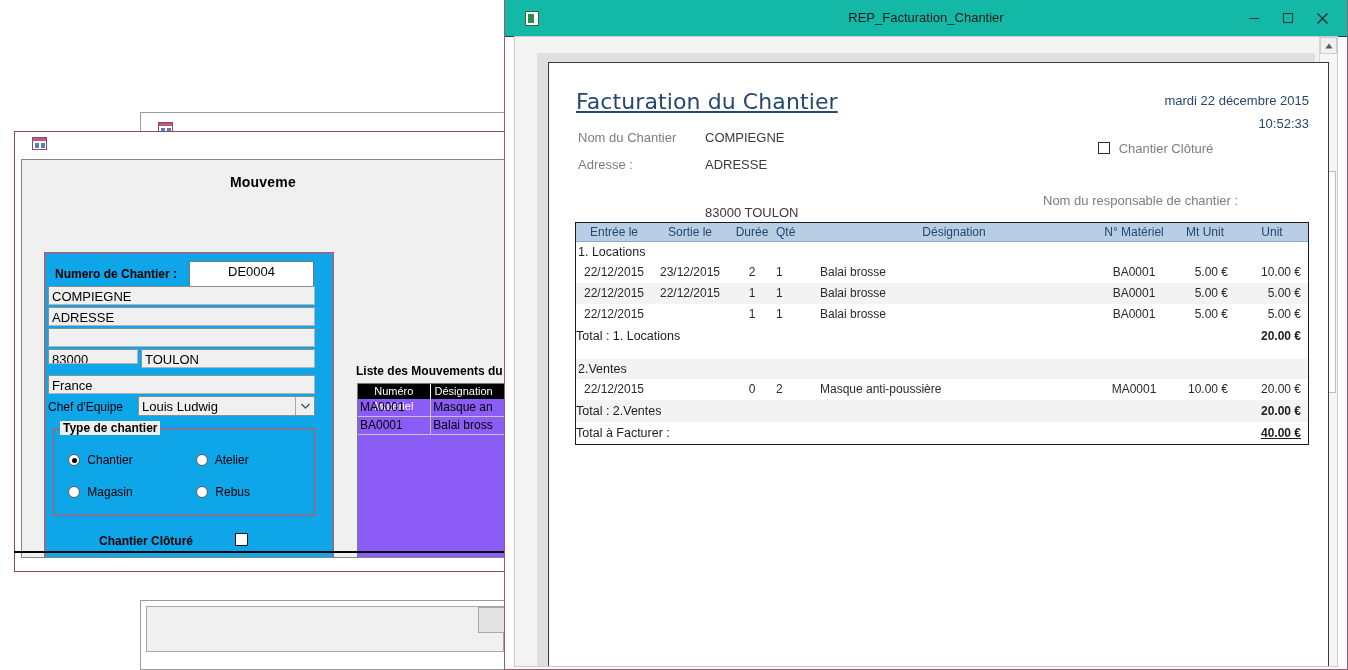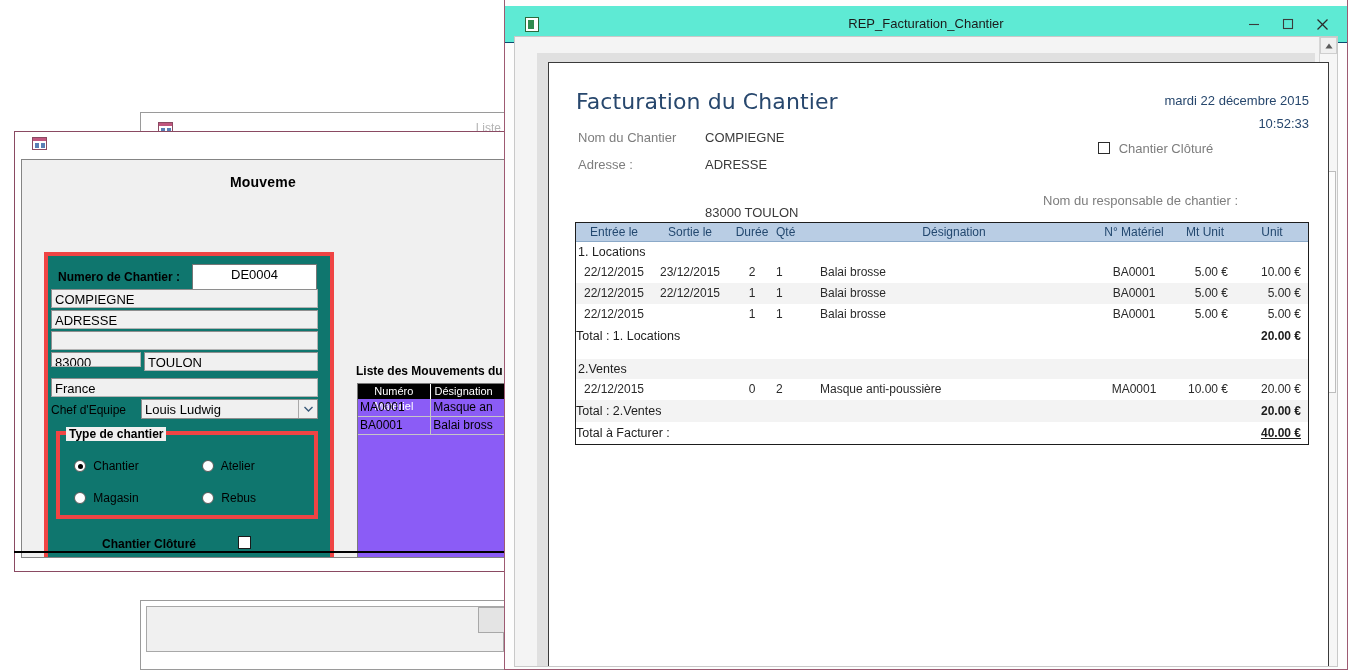--- a/index.html
+++ b/index.html
@@ -72,22 +72,22 @@
     overflow: hidden;
   }
   #form-heading {
     position: absolute; left: 0; top: 14px; width: 100%;
     text-align: center;
     font-weight: bold; font-size: 14px; color: #000;
     letter-spacing: .2px;
   }
   .fieldset-box {
     position: absolute;
-    border: 4px solid #ef4444;
-    background: #0f766e;
+    border: 1px solid #ef4444;
+    background: #0ea5e9;
     box-sizing: border-box;
   }
   #chantier-group { left: 22px; top: 92px; width: 290px; height: 318px; }
 
   .lbl-bold { font-weight: bold; font-size: 12px; color: #000; }
   .txtbox {
     position: absolute;
     background: #f0f0f0;
     border: 1px solid #b3b3b3;
     border-top-color: #8e8e8e;
@@ -154,22 +154,22 @@
   #report-window {
     position: absolute;
     left: 504px; top: 0px;
     width: 844px; height: 670px;
     background: #fdfdfd;
     border: 1px solid #9d5a72;
     border-top: none;
     box-sizing: border-box;
   }
   #report-titlebar {
-    position: absolute; left: 0; top: 6px; width: 100%; height: 36px;
-    background: #5eead4;
+    position: absolute; left: 0; top: 0; width: 100%; height: 36px;
+    background: #14b8a6;
     border-bottom: 1px solid #0c4a6e;
   }
   #report-icon {
     position: absolute; left: 20px; top: 11px;
     width: 14px; height: 15px;
     background: #ffffff; border: 1px solid #2a6b3c;
     box-sizing: border-box;
   }
   #report-icon::after {
     content: ""; position: absolute; left: 2px; top: 2px; right: 4px; bottom: 2px;
@@ -221,20 +221,21 @@
     border: 1px solid #3a3a3a;
     box-sizing: border-box;
   }
 
   .rpt-title {
     position: absolute; left: 27px; top: 26px;
     font-size: 22px; color: #27476d;
     font-family: "DejaVu Sans", sans-serif;
     font-weight: 400;
     letter-spacing: .1px;
+    text-decoration: underline;
   }
   .rpt-label { position: absolute; font-size: 13px; color: #7d7d7d; white-space: nowrap; }
   .rpt-value { position: absolute; font-size: 13px; color: #3a3a3a; white-space: nowrap; }
   .rpt-value-b { position: absolute; font-size: 13px; color: #1d1d1d; font-weight: bold; white-space: nowrap; }
   .rpt-date { position: absolute; right: 19px; font-size: 13px; color: #27476d; white-space: nowrap; }
 
   #chk-cloture-wrap { position: absolute; left: 549px; top: 78px; font-size: 13px; color: #7d7d7d; white-space: nowrap; }
   #chk-cloture-wrap .cb {
     display: inline-block; width: 12px; height: 12px;
     border: 1px solid #2b2b2b; background: #fff; vertical-align: -1px; margin-right: 5px;
@@ -288,23 +289,20 @@
 </head>
 <body>
 
 <div id="root">
 
   <div class="bgwin" style="left:140px; top:600px; width:368px; height:70px;"></div>
   <div class="bgwin" style="left:146px; top:606px; width:358px; height:46px; background:#f0f0f0; border-color:#a8a8a8;"></div>
   <div style="position:absolute; left:478px; top:607px; width:30px; height:26px; background:#e4e4e4; border:1px solid #a8a8a8; box-sizing:border-box;"></div>
 
   <div class="bgwin" style="left:140px; top:112px; width:368px; height:60px;">
-    <div class="bgwin-strip" style="top:8px;">
-      <span>Liste</span>
-    </div>
     <div class="bgwin-strip" style="top:28px;">
       <span>Mouve</span>
     </div>
     <span class="mini-icon" style="position:absolute; left:17px; top:9px;"></span>
   </div>
 
   <div style="position:absolute; left:140px; top:172px; width:368px; height:32px; background:#f0f0f0; border:1px solid #9a9a9a; box-sizing:border-box;">
     <div style="position:absolute; right:6px; top:6px; font-weight:bold; font-size:14px; color:#000;">Mouveme</div>
   </div>
 

